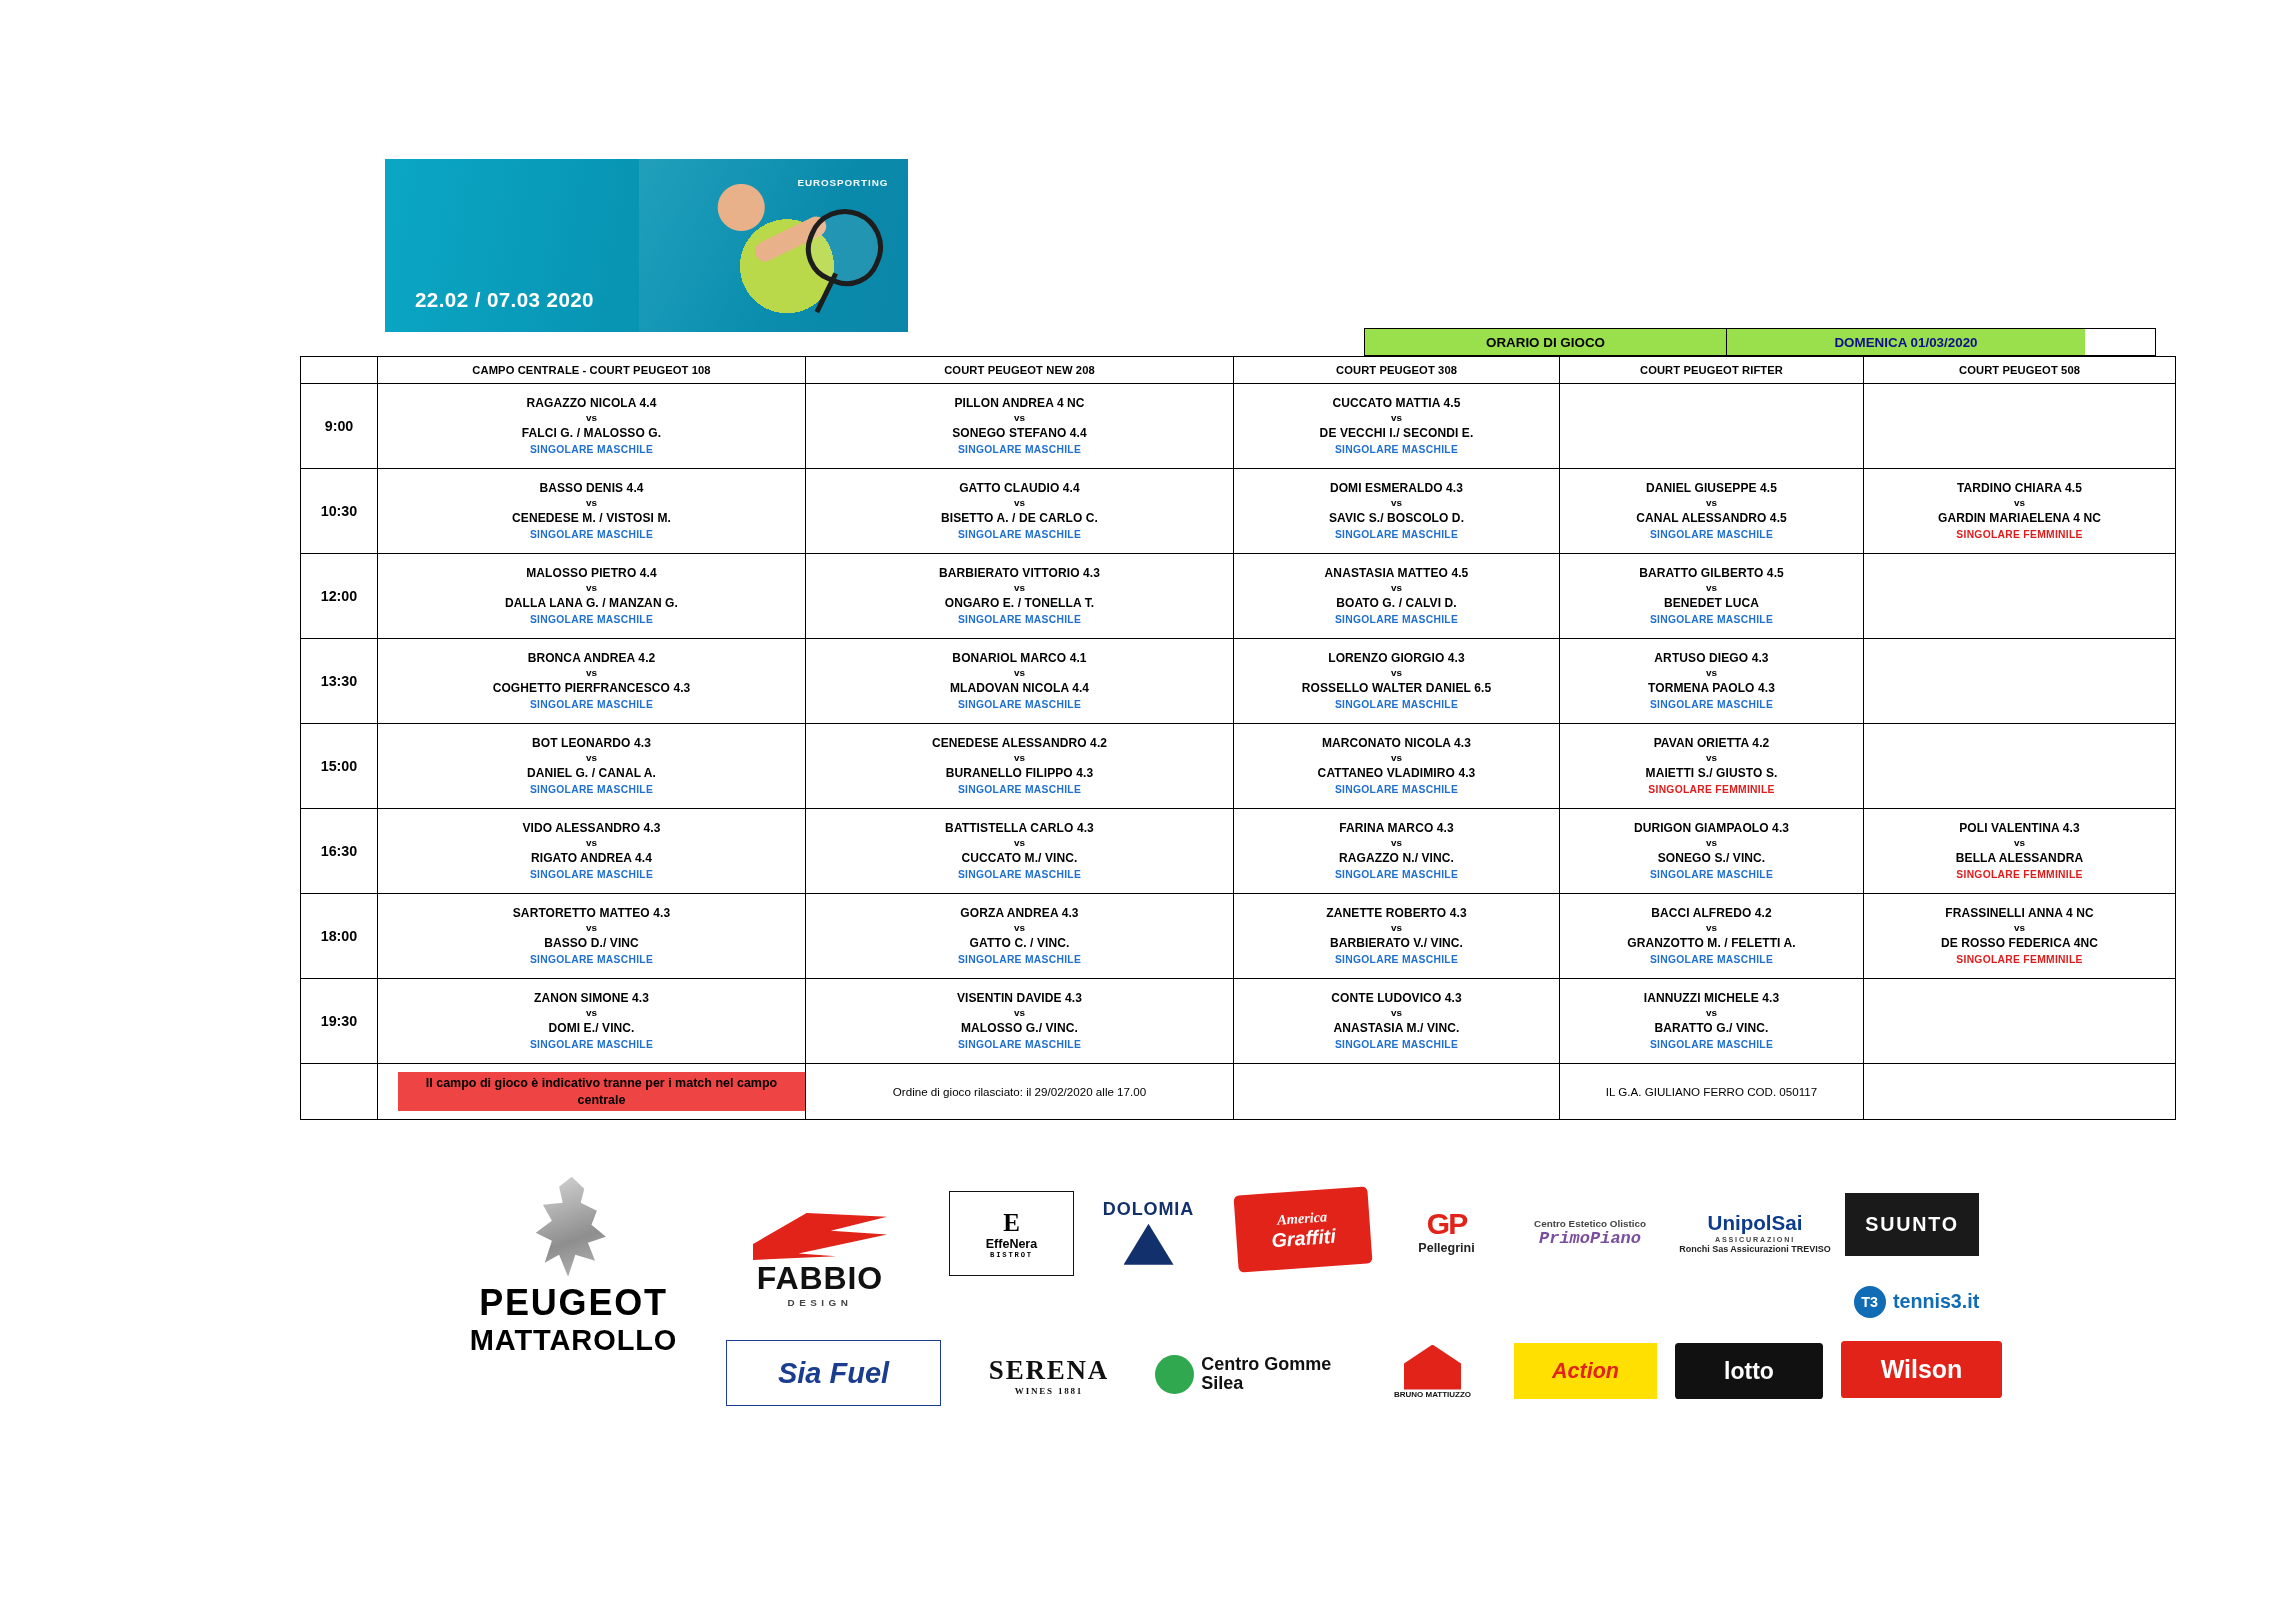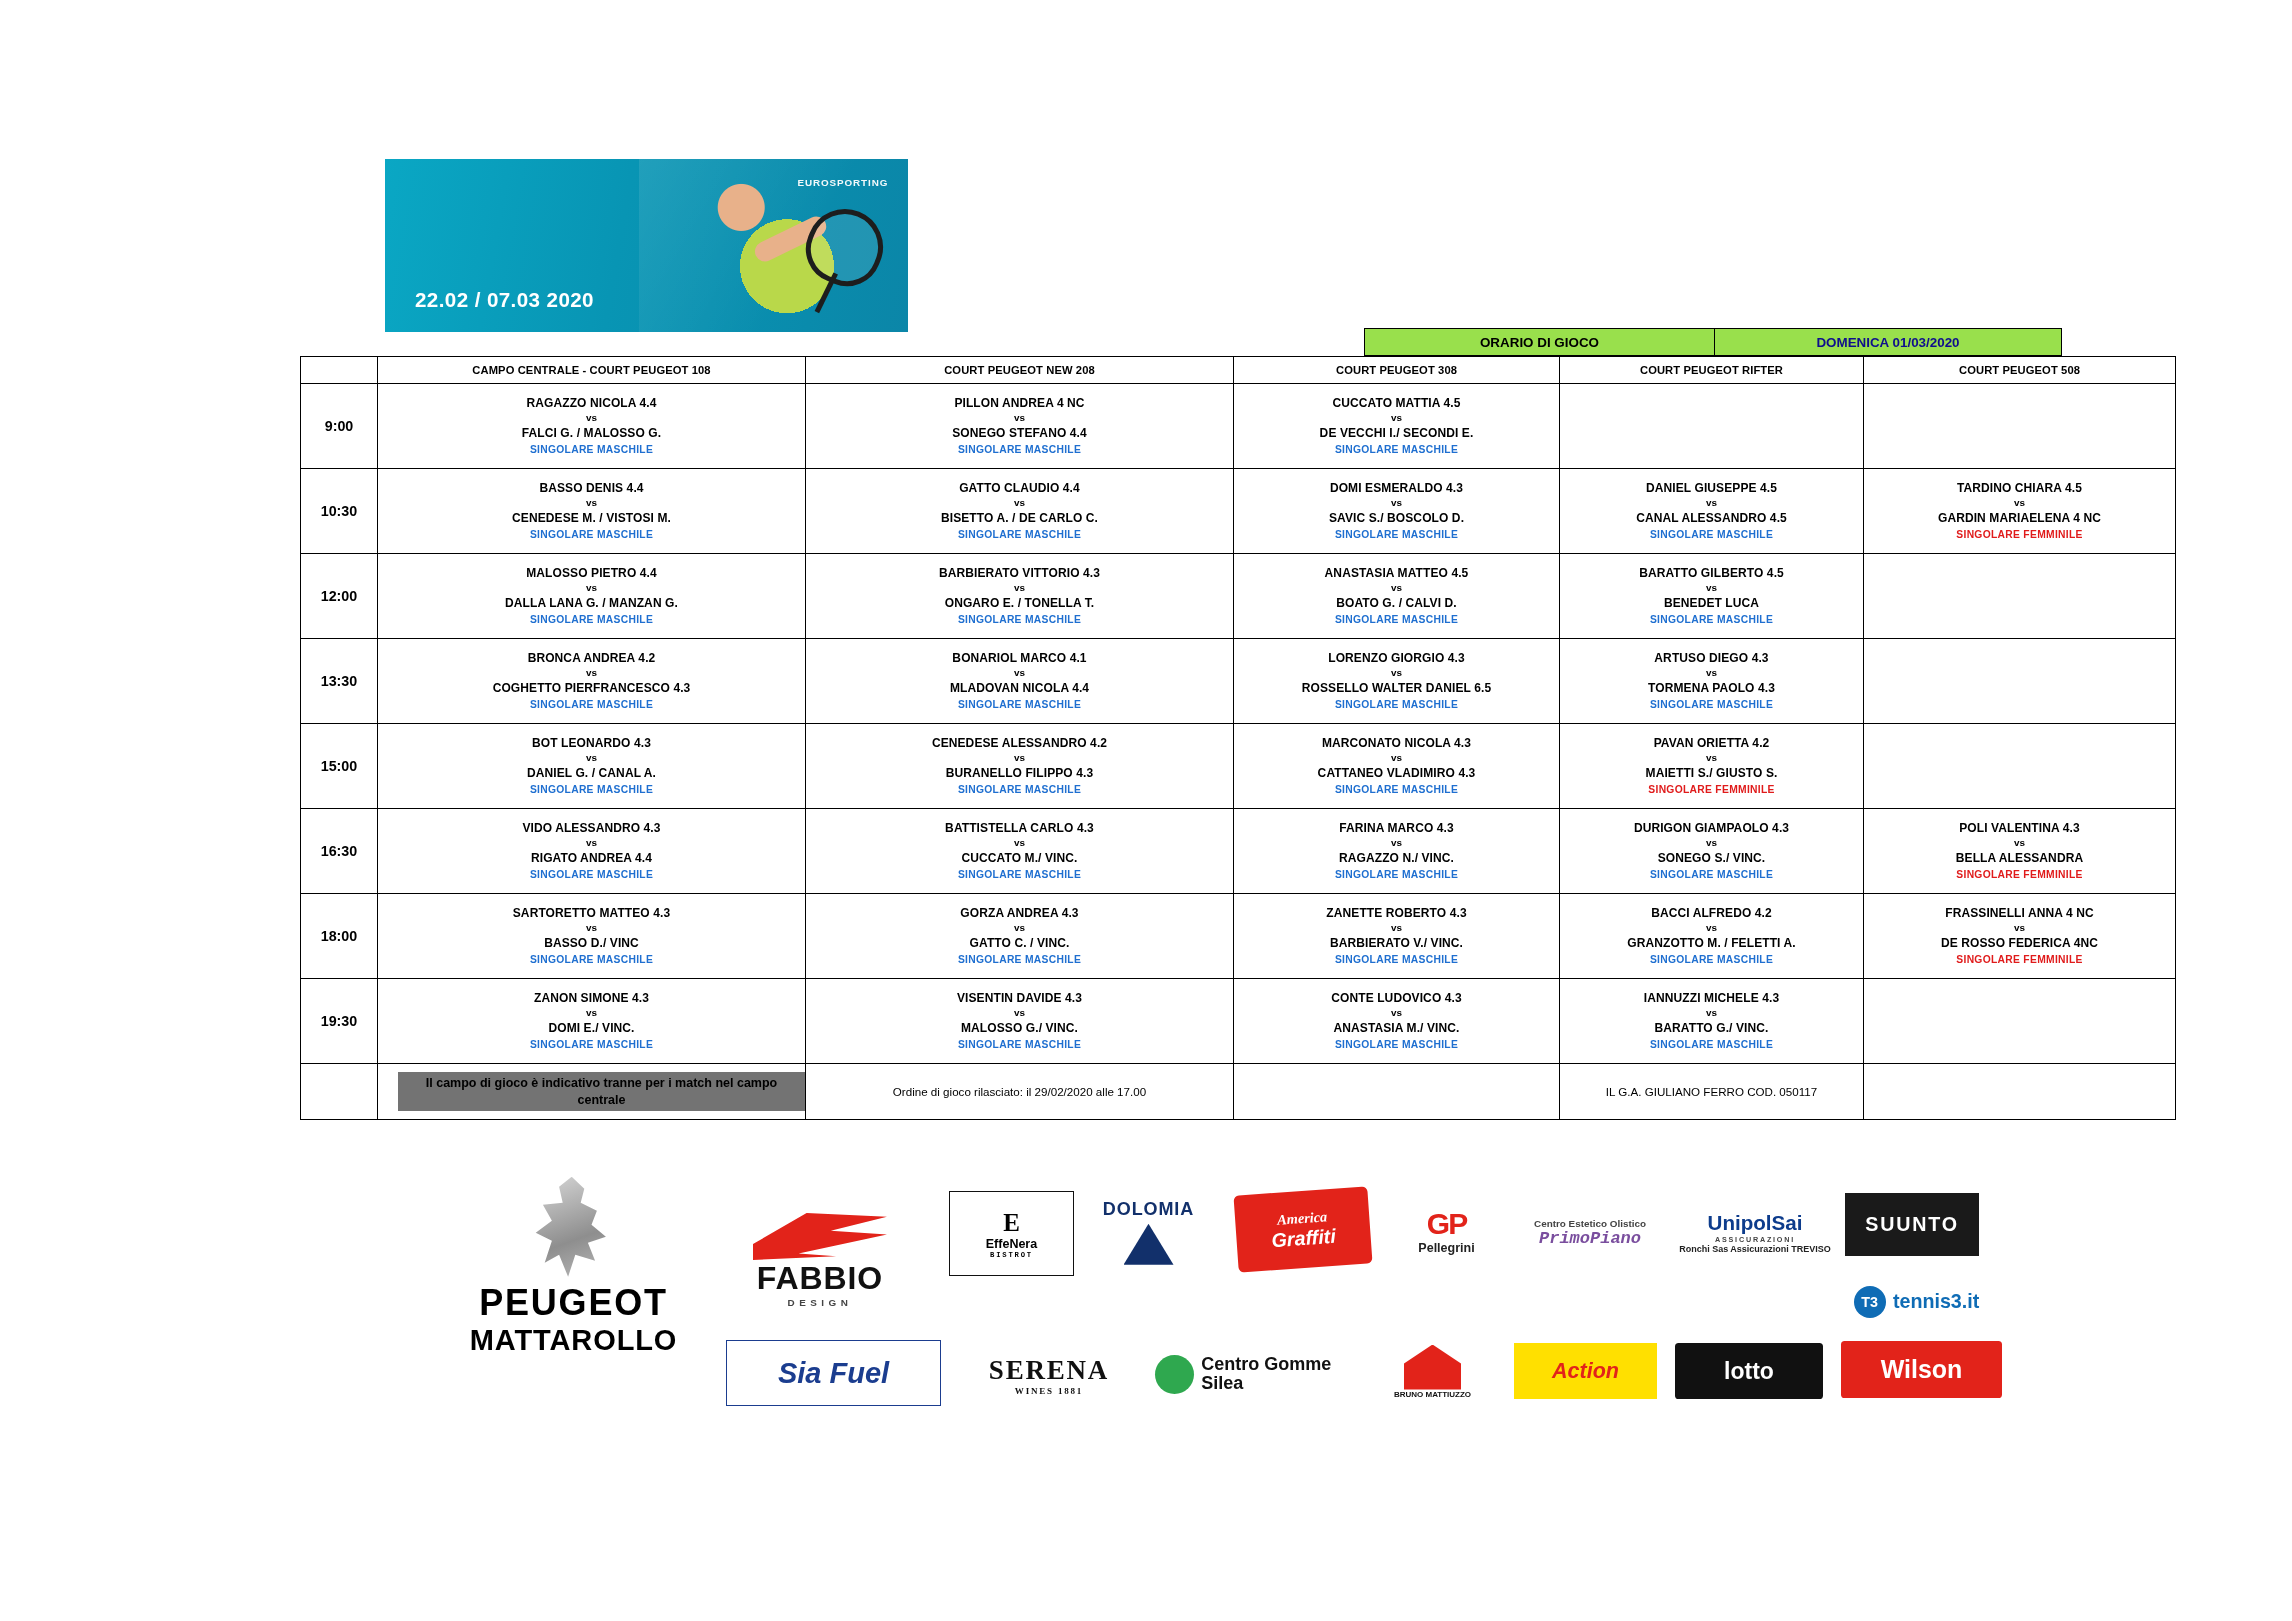--- a/index.html
+++ b/index.html
@@ -106,21 +106,21 @@
     letter-spacing: 0.9px;
     text-align: center;
     opacity: 0.95;
   }
 
   
   .green-head {
     position: absolute;
     left: 1364px;
     top: 328px;
-    width: 698px;
+    width: 792px;
     height: 28px;
     display: flex;
     border: 0.9px solid #000;
     box-sizing: border-box;
   }
   .green-head > div {
     background: #99e04c;
     display: flex;
     align-items: center;
     justify-content: center;
@@ -182,21 +182,21 @@
     font-size: 10.3px;
     font-weight: bold;
     letter-spacing: 0.3px;
     margin-top: 1.8px;
   }
   .cat.m { color: #1f6fd0; }
   .cat.f { color: #e01b1b; }
 
   tr.foot td { height: 56px; }
   .note-yellow {
-    background: #737373;
+    background: #ef4444;
     font-size: 12.5px;
     font-weight: bold;
     line-height: 1.3;
     padding: 3.6px 5.4px;
     margin-left: 20px;
   }
   .note-plain {
     font-size: 11.6px;
     line-height: 1.3;
     padding: 3.6px 5.4px;

